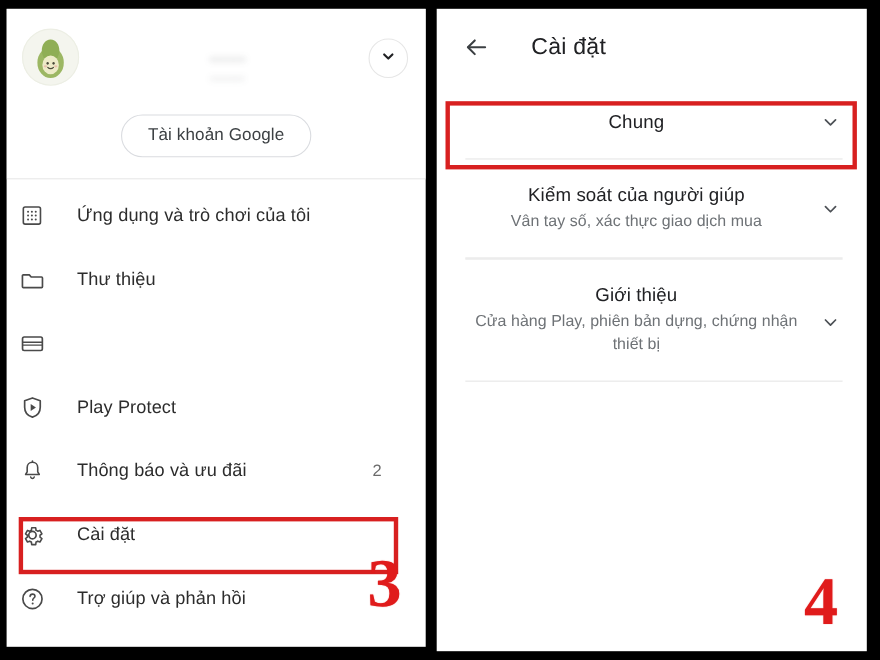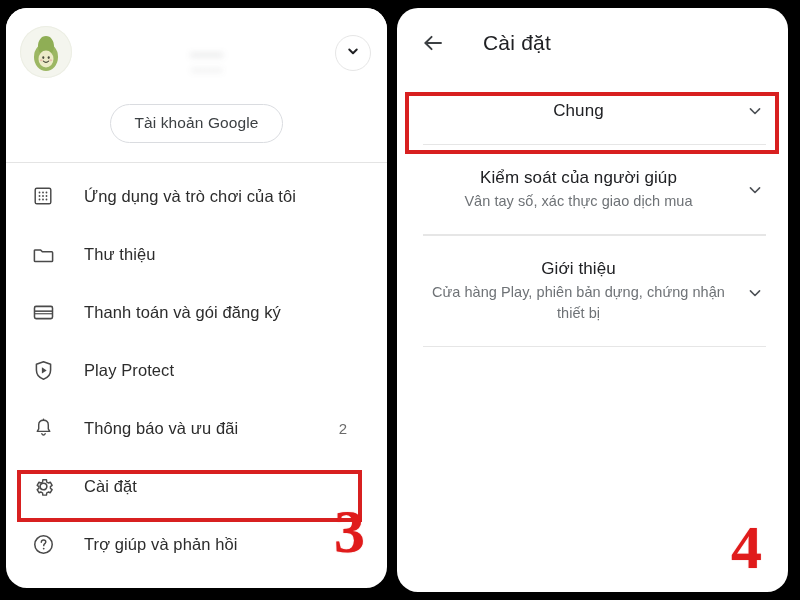--- a/index.html
+++ b/index.html
@@ -21,21 +21,20 @@
     height: 600px;
     background: #000000;
     display: flex;
   }
 
   
   .panel {
     position: relative;
     background: #ffffff;
     overflow: hidden;
-    border-radius: 21px;
   }
   .panel-left {
     width: 381px;
     height: 580px;
     margin: 8px 0 8px 6px;
   }
   .panel-right {
     width: 391px;
     height: 584px;
     margin: 8px 6px 8px 10px;
@@ -114,21 +113,21 @@
 
   
   .drawer-list {
     padding-top: 4px;
   }
   .drawer-item {
     position: relative;
     display: flex;
     align-items: center;
     height: 58px;
-    padding: 0 18px 0 24px;
+    padding: 0 18px 0 10px;
     box-sizing: border-box;
   }
   .drawer-icon {
     width: 26px;
     height: 26px;
     flex: 0 0 26px;
     display: flex;
     align-items: center;
     justify-content: center;
     color: #4a4a4a;
@@ -320,21 +319,20 @@
       </div>
 
       <div class="drawer-item">
         <span class="drawer-icon">
           <svg width="23" height="23" viewBox="0 0 24 24" aria-hidden="true">
             <rect x="2.6" y="5.6" width="18.8" height="12.8" rx="1.6" stroke="#4a4a4a" stroke-width="1.6" fill="none"></rect>
             <path d="M2.6 10.6h18.8" stroke="#4a4a4a" stroke-width="1.6"></path>
             <path d="M2.6 13.3h18.8" stroke="#4a4a4a" stroke-width="1.2"></path>
           </svg>
         </span>
-        <span class="drawer-label">Thanh toán và gói đăng ký</span>
         <span class="drawer-count"></span>
       </div>
 
       <div class="drawer-item">
         <span class="drawer-icon">
           <svg width="23" height="23" viewBox="0 0 24 24" aria-hidden="true">
             <path d="M12 2.9l7.4 2.6v6.1c0 4.6-3.1 8.2-7.4 9.5-4.3-1.3-7.4-4.9-7.4-9.5V5.5L12 2.9z" stroke="#4a4a4a" stroke-width="1.6" fill="none" stroke-linejoin="round"></path>
             <path d="M10.3 8.6l5 3.3-5 3.3V8.6z" fill="#4a4a4a"></path>
           </svg>
         </span>

